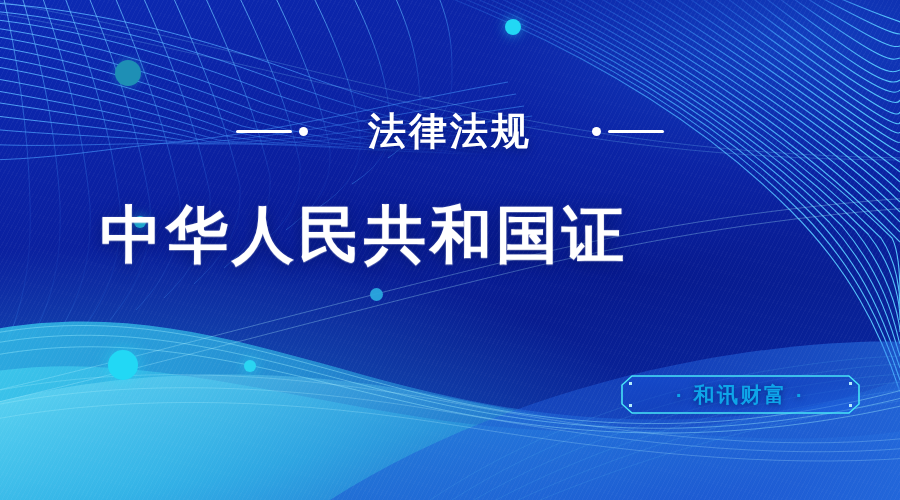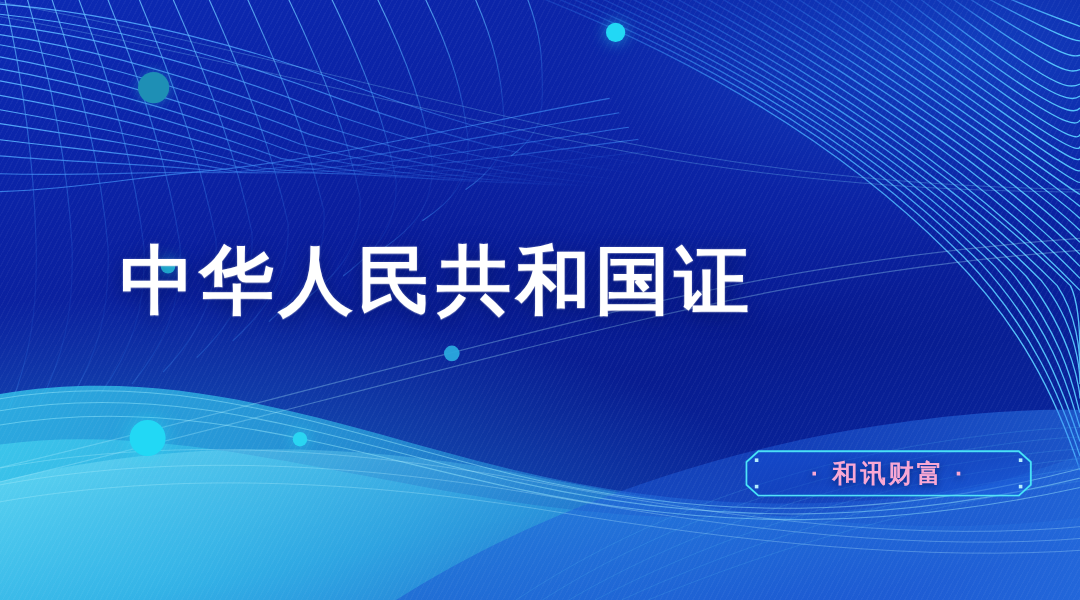--- a/index.html
+++ b/index.html
@@ -108,21 +108,21 @@
     width: 239px;
     height: 39px;
   }
   #brand-badge .badge-svg { position: absolute; inset: 0; }
   #brand-badge-label {
     position: absolute;
     inset: 0;
     display: flex;
     align-items: center;
     justify-content: center;
-    color: #f9a8d4;
+    color: #0ea5e9;
     font-size: 21px;
     font-weight: bold;
     letter-spacing: 2.5px;
     white-space: nowrap;
     text-shadow: 0 1px 6px rgba(0,30,110,0.8);
   }
 
   
   .deco-circle { position: absolute; border-radius: 50%; }
 </style>
@@ -303,20 +303,33 @@
     <div class="deco-circle" style="left:115px; top:60px; width:26px; height:26px; background:#1e8fb5; box-shadow:0 0 10px rgba(40,170,210,0.5);"></div>
     <div class="deco-circle" style="left:505px; top:19px; width:16px; height:16px; background:#22d8f5; box-shadow:0 0 12px rgba(40,216,245,0.65);"></div>
     <div class="deco-circle" style="left:134px; top:216px; width:12px; height:12px; background:#2ad5f2; box-shadow:0 0 12px rgba(45,215,245,0.8);"></div>
     <div class="deco-circle" style="left:108px; top:350px; width:30px; height:30px; background:#22d8f5; box-shadow:0 0 16px rgba(40,216,245,0.55);"></div>
     <div class="deco-circle" style="left:244px; top:360px; width:12px; height:12px; background:#2ad5f2; box-shadow:0 0 12px rgba(45,215,245,0.7);"></div>
     <div class="deco-circle" style="left:370px; top:288px; width:13px; height:13px; background:#2aa8de; opacity:0.95;"></div>
   </div>
 
   <div class="content">
 
+    <div id="subtitle-row">
+      <span class="deco-rule" id="deco-left">
+        <span class="deco-line"></span>
+        <span class="deco-dot"></span>
+      </span>
+
+      <span id="subtitle-text">法律法规</span>
+
+      <span class="deco-rule" id="deco-right">
+        <span class="deco-dot"></span>
+        <span class="deco-line"></span>
+      </span>
+    </div>
 
     <div id="main-title">
       <span class="tline">中华人民共和国证</span>
     </div>
 
     <div id="brand-badge">
       <svg class="badge-svg" viewBox="0 0 239 39" preserveAspectRatio="none">
         <defs>
           <linearGradient id="badgeFill" x1="0" y1="0" x2="1" y2="1">
             <stop offset="0%" stop-color="#1551d8" stop-opacity="0.55"></stop>

